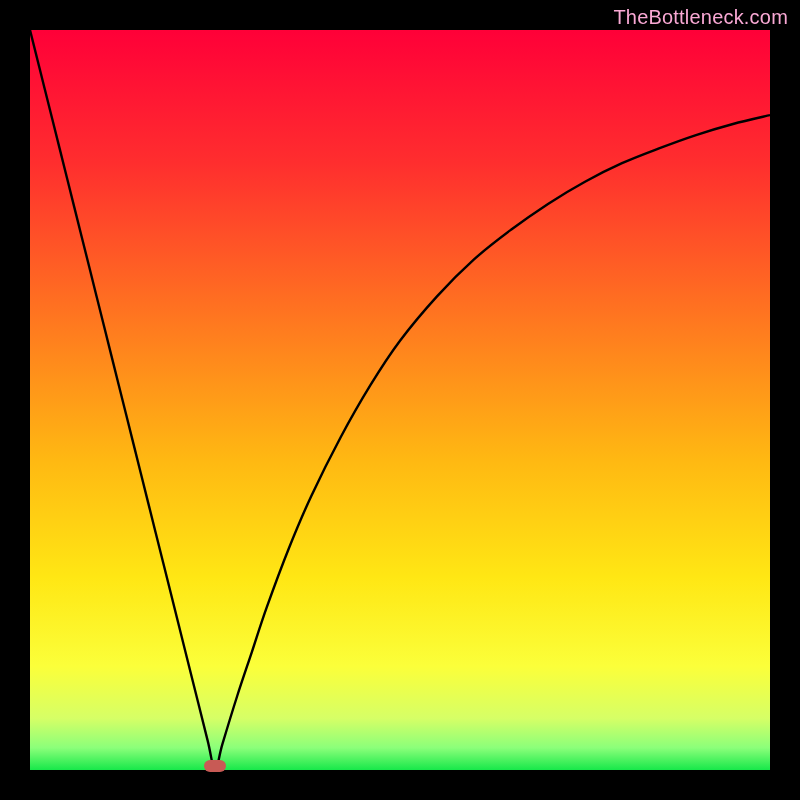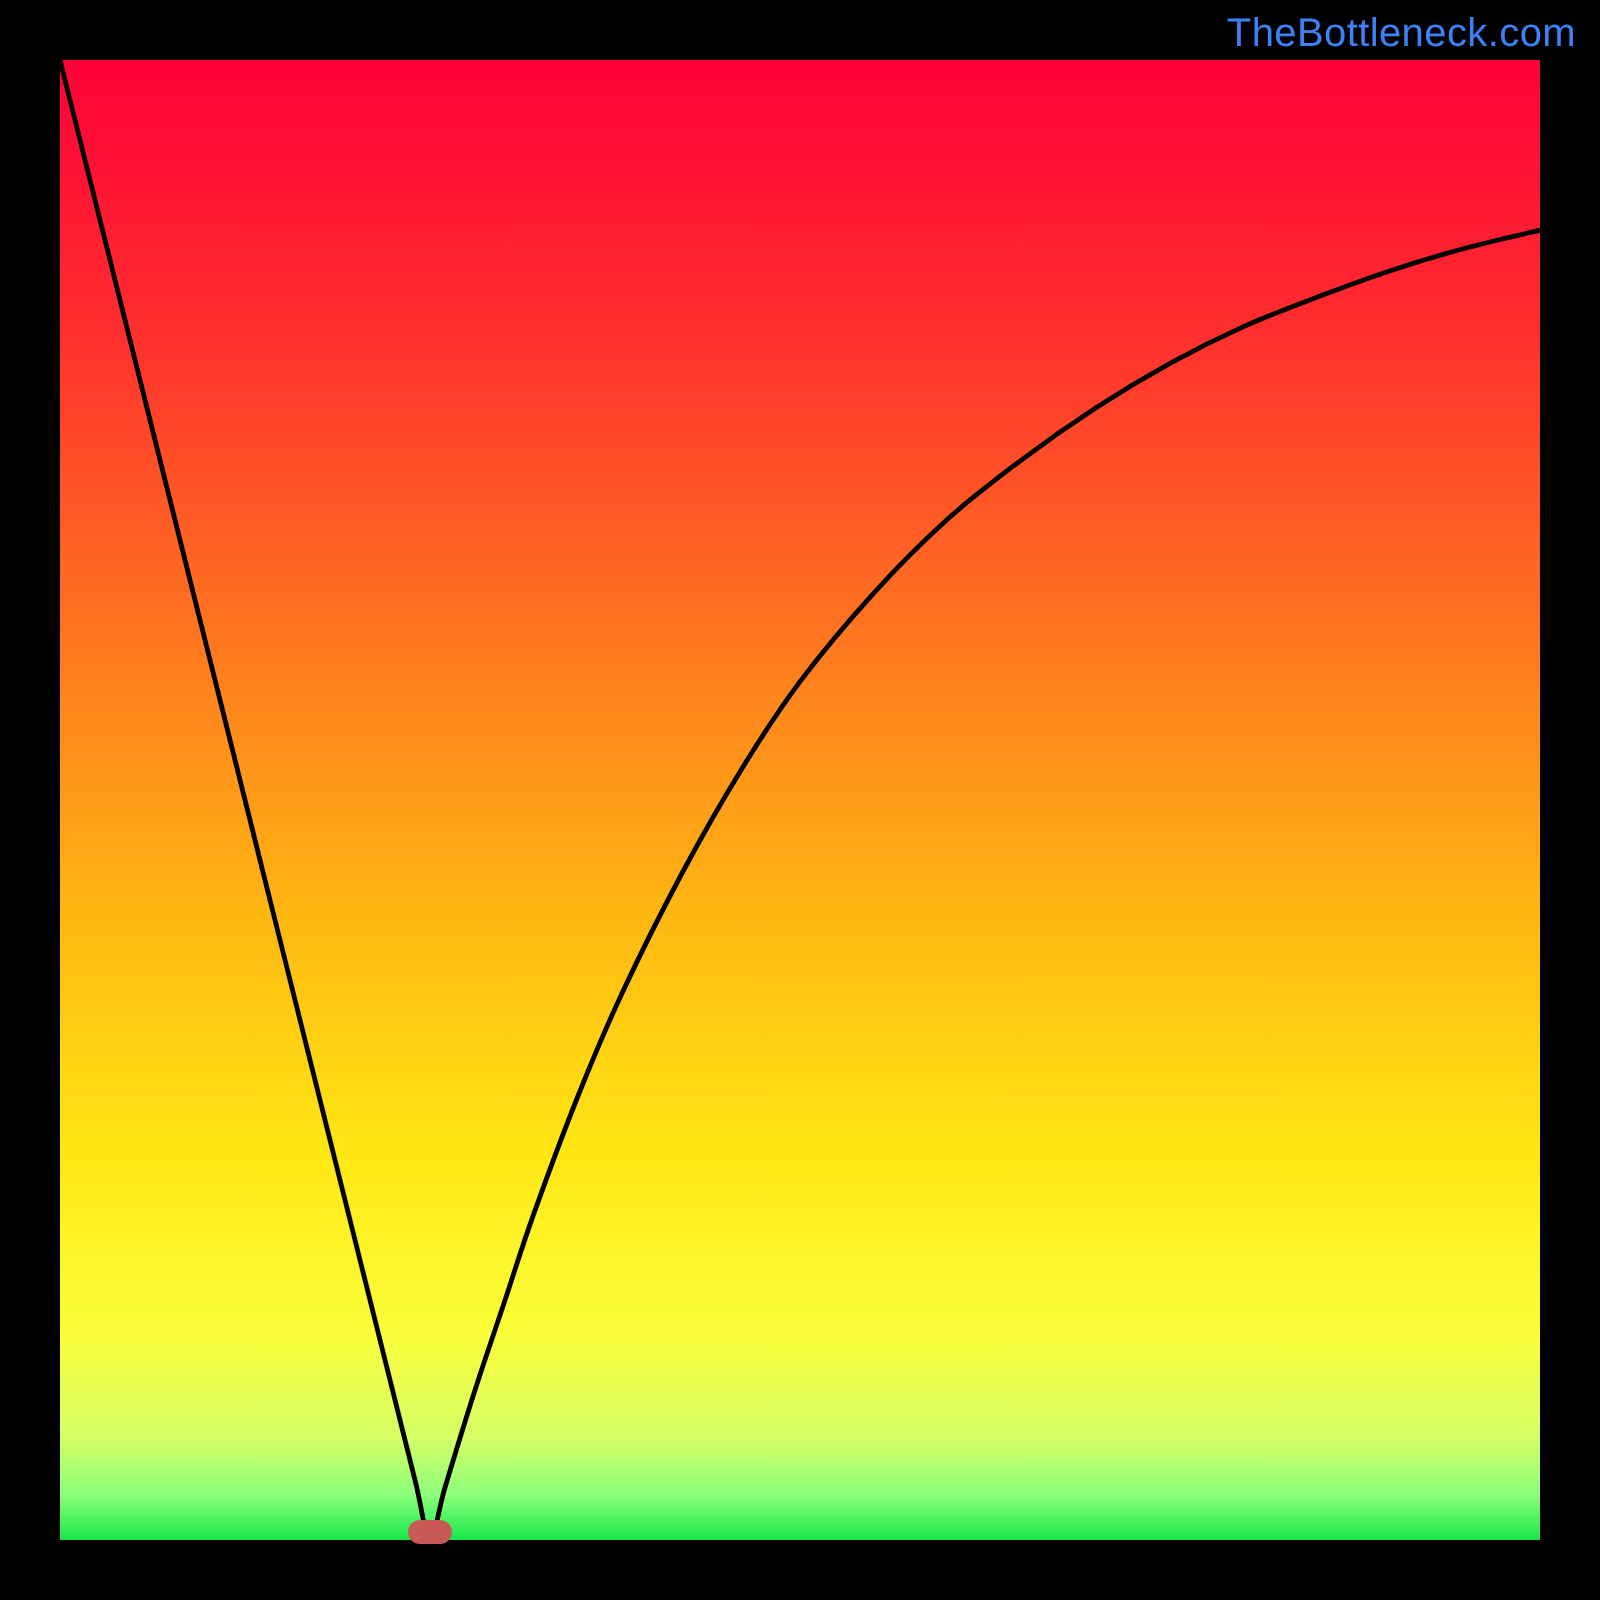--- a/index.html
+++ b/index.html
@@ -26,21 +26,21 @@
   .gradient {
     position: absolute;
     inset: 0;
   }
   .watermark {
     position: absolute;
     top: 6px;
     right: 12px;
     font-family: Arial, Helvetica, sans-serif;
     font-size: 20px;
-    color: #3b82f6;
+    color: #f9a8d4;
     letter-spacing: 0.2px;
   }
   .marker {
     position: absolute;
     width: 22px;
     height: 12px;
     border-radius: 6px;
     transform: translate(-50%, -50%);
   }
   svg.curve {

